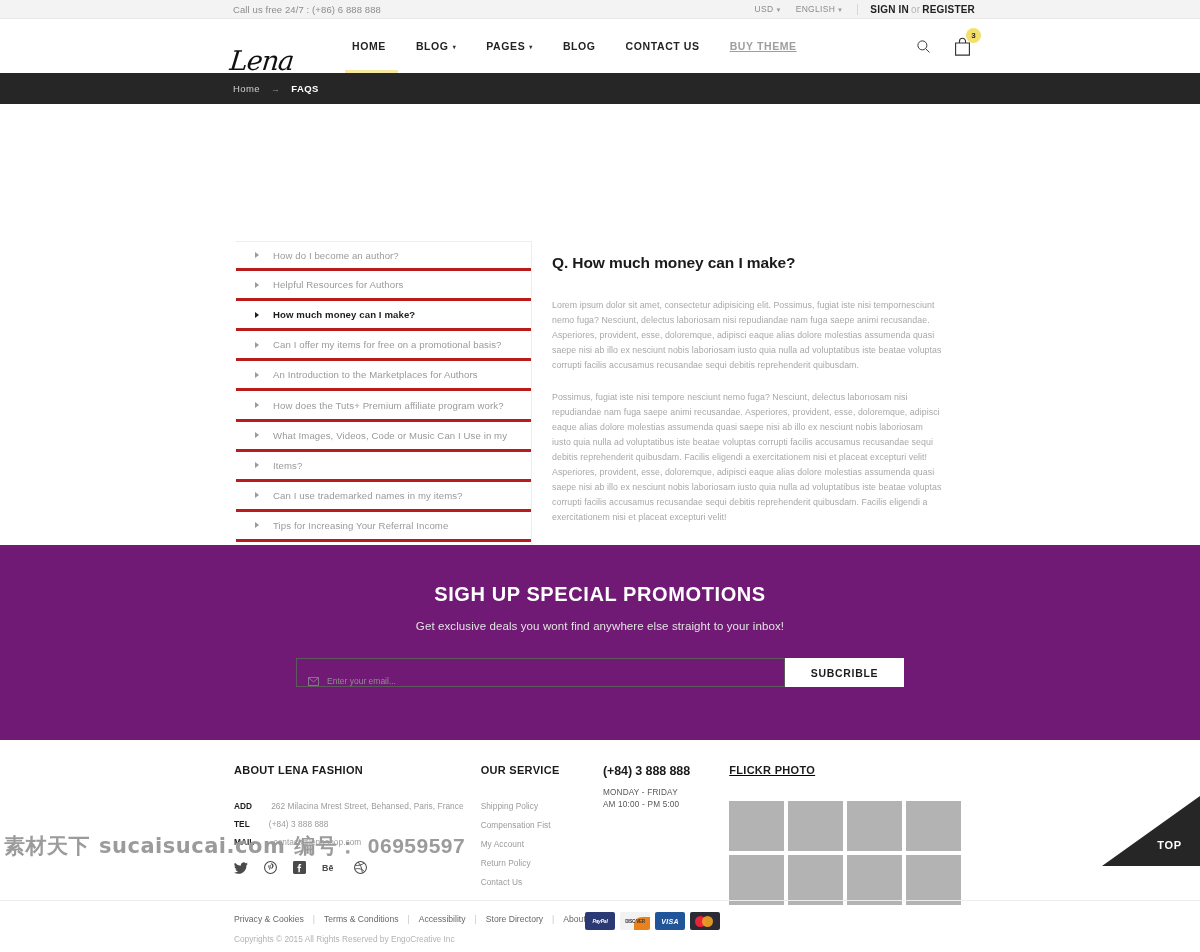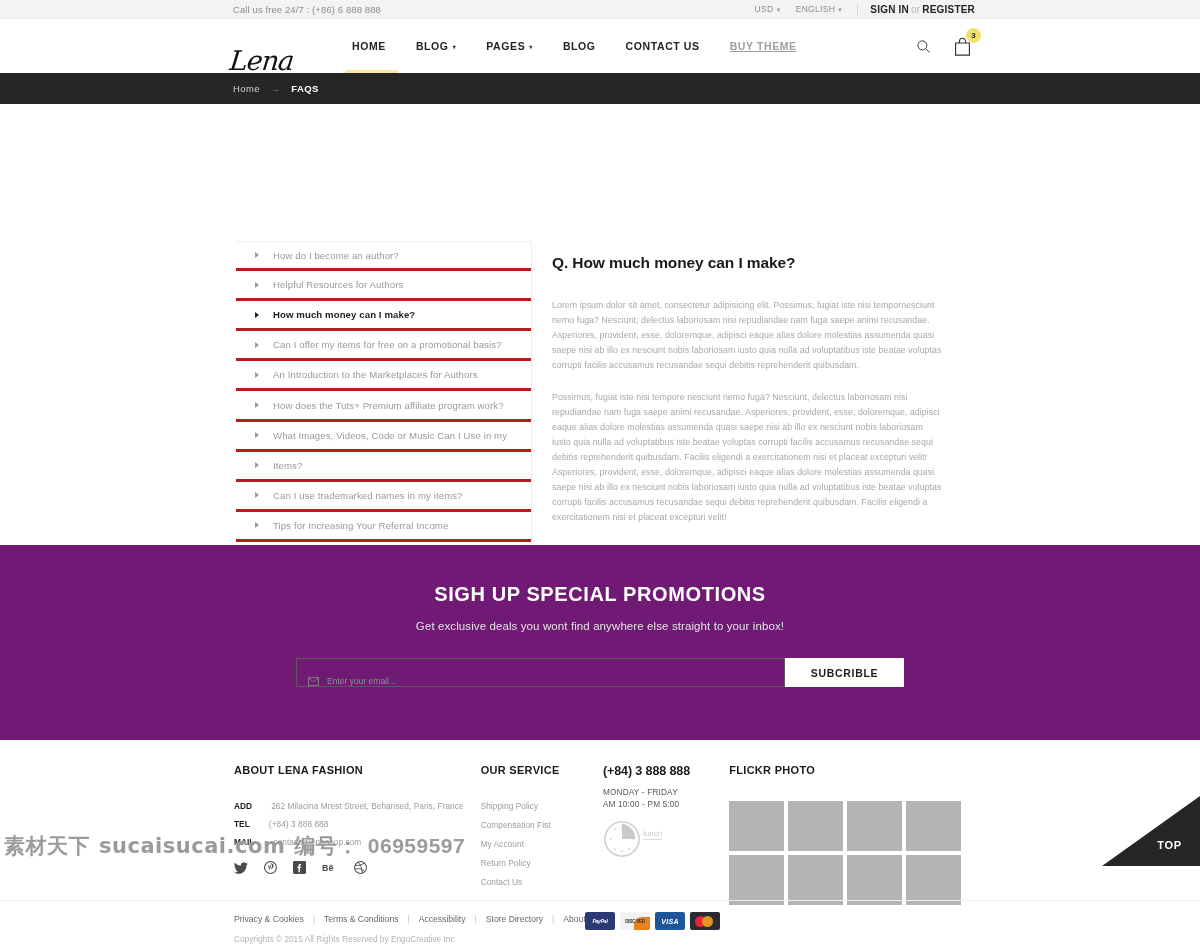--- a/index.html
+++ b/index.html
@@ -203,21 +203,21 @@
     letter-spacing: -.1px; margin-bottom: 10px;
   }
   .hours-line { font-size: 8.2px; color: #575757; letter-spacing: .2px; margin-bottom: 3px; }
   .clock-row { margin-top: 11px; position: relative; height: 40px; }
   .lunch-label {
     position: absolute; left: 40px; top: 9px;
     font-size: 8px; color: #c8c8c8;
     border-bottom: 1px solid #dcdcdc; padding-bottom: 1px;
   }
 
-  .col-flickr { width: 240px; }
+  .col-flickr { width: 240px; text-decoration: underline; }
   .flickr-grid {
     display: grid; grid-template-columns: repeat(4, 55px);
     gap: 4px 4px;
   }
   .flickr-cell { width: 55px; height: 50px; background: #b3b3b3; cursor: pointer; }
 
   
   .footer-bottom {
     position: absolute; left: 0; top: 160px; width: 1200px;
     border-top: 1px solid #ededed;
@@ -477,35 +477,20 @@
         <div class="svc-link">Compensation Fist</div>
         <div class="svc-link">My Account</div>
         <div class="svc-link">Return Policy</div>
         <div class="svc-link">Contact Us</div>
       </div>
 
       <div class="col-hours">
         <div class="hours-phone">(+84) 3 888 888</div>
         <div class="hours-line">MONDAY - FRIDAY</div>
         <div class="hours-line">AM 10:00 - PM 5:00</div>
-        <div class="clock-row">
-          <svg width="38" height="38" viewBox="0 0 40 40">
-            <circle cx="20" cy="20" r="18" fill="none" stroke="#c9c9c9" stroke-width="1.4"></circle>
-            <path d="M20 20 L20 4 A16 16 0 0 1 34 20 Z" fill="#c9c9c9"></path>
-            <circle cx="20" cy="7.5" r=".9" fill="#c9c9c9"></circle>
-            <circle cx="27" cy="9.5" r=".9" fill="#c9c9c9"></circle>
-            <circle cx="32" cy="20" r=".9" fill="#c9c9c9"></circle>
-            <circle cx="27.5" cy="30.5" r=".9" fill="#c9c9c9"></circle>
-            <circle cx="20" cy="32.5" r=".9" fill="#c9c9c9"></circle>
-            <circle cx="12.5" cy="30.5" r=".9" fill="#c9c9c9"></circle>
-            <circle cx="8" cy="20" r=".9" fill="#c9c9c9"></circle>
-            <circle cx="12.5" cy="9.5" r=".9" fill="#c9c9c9"></circle>
-          </svg>
-          <div class="lunch-label">lunch</div>
-        </div>
       </div>
 
       <div class="col-flickr">
         <div class="fcol-title">FLICKR PHOTO</div>
         <div class="flickr-grid">
           <div class="flickr-cell"></div>
           <div class="flickr-cell"></div>
           <div class="flickr-cell"></div>
           <div class="flickr-cell"></div>
           <div class="flickr-cell"></div>

